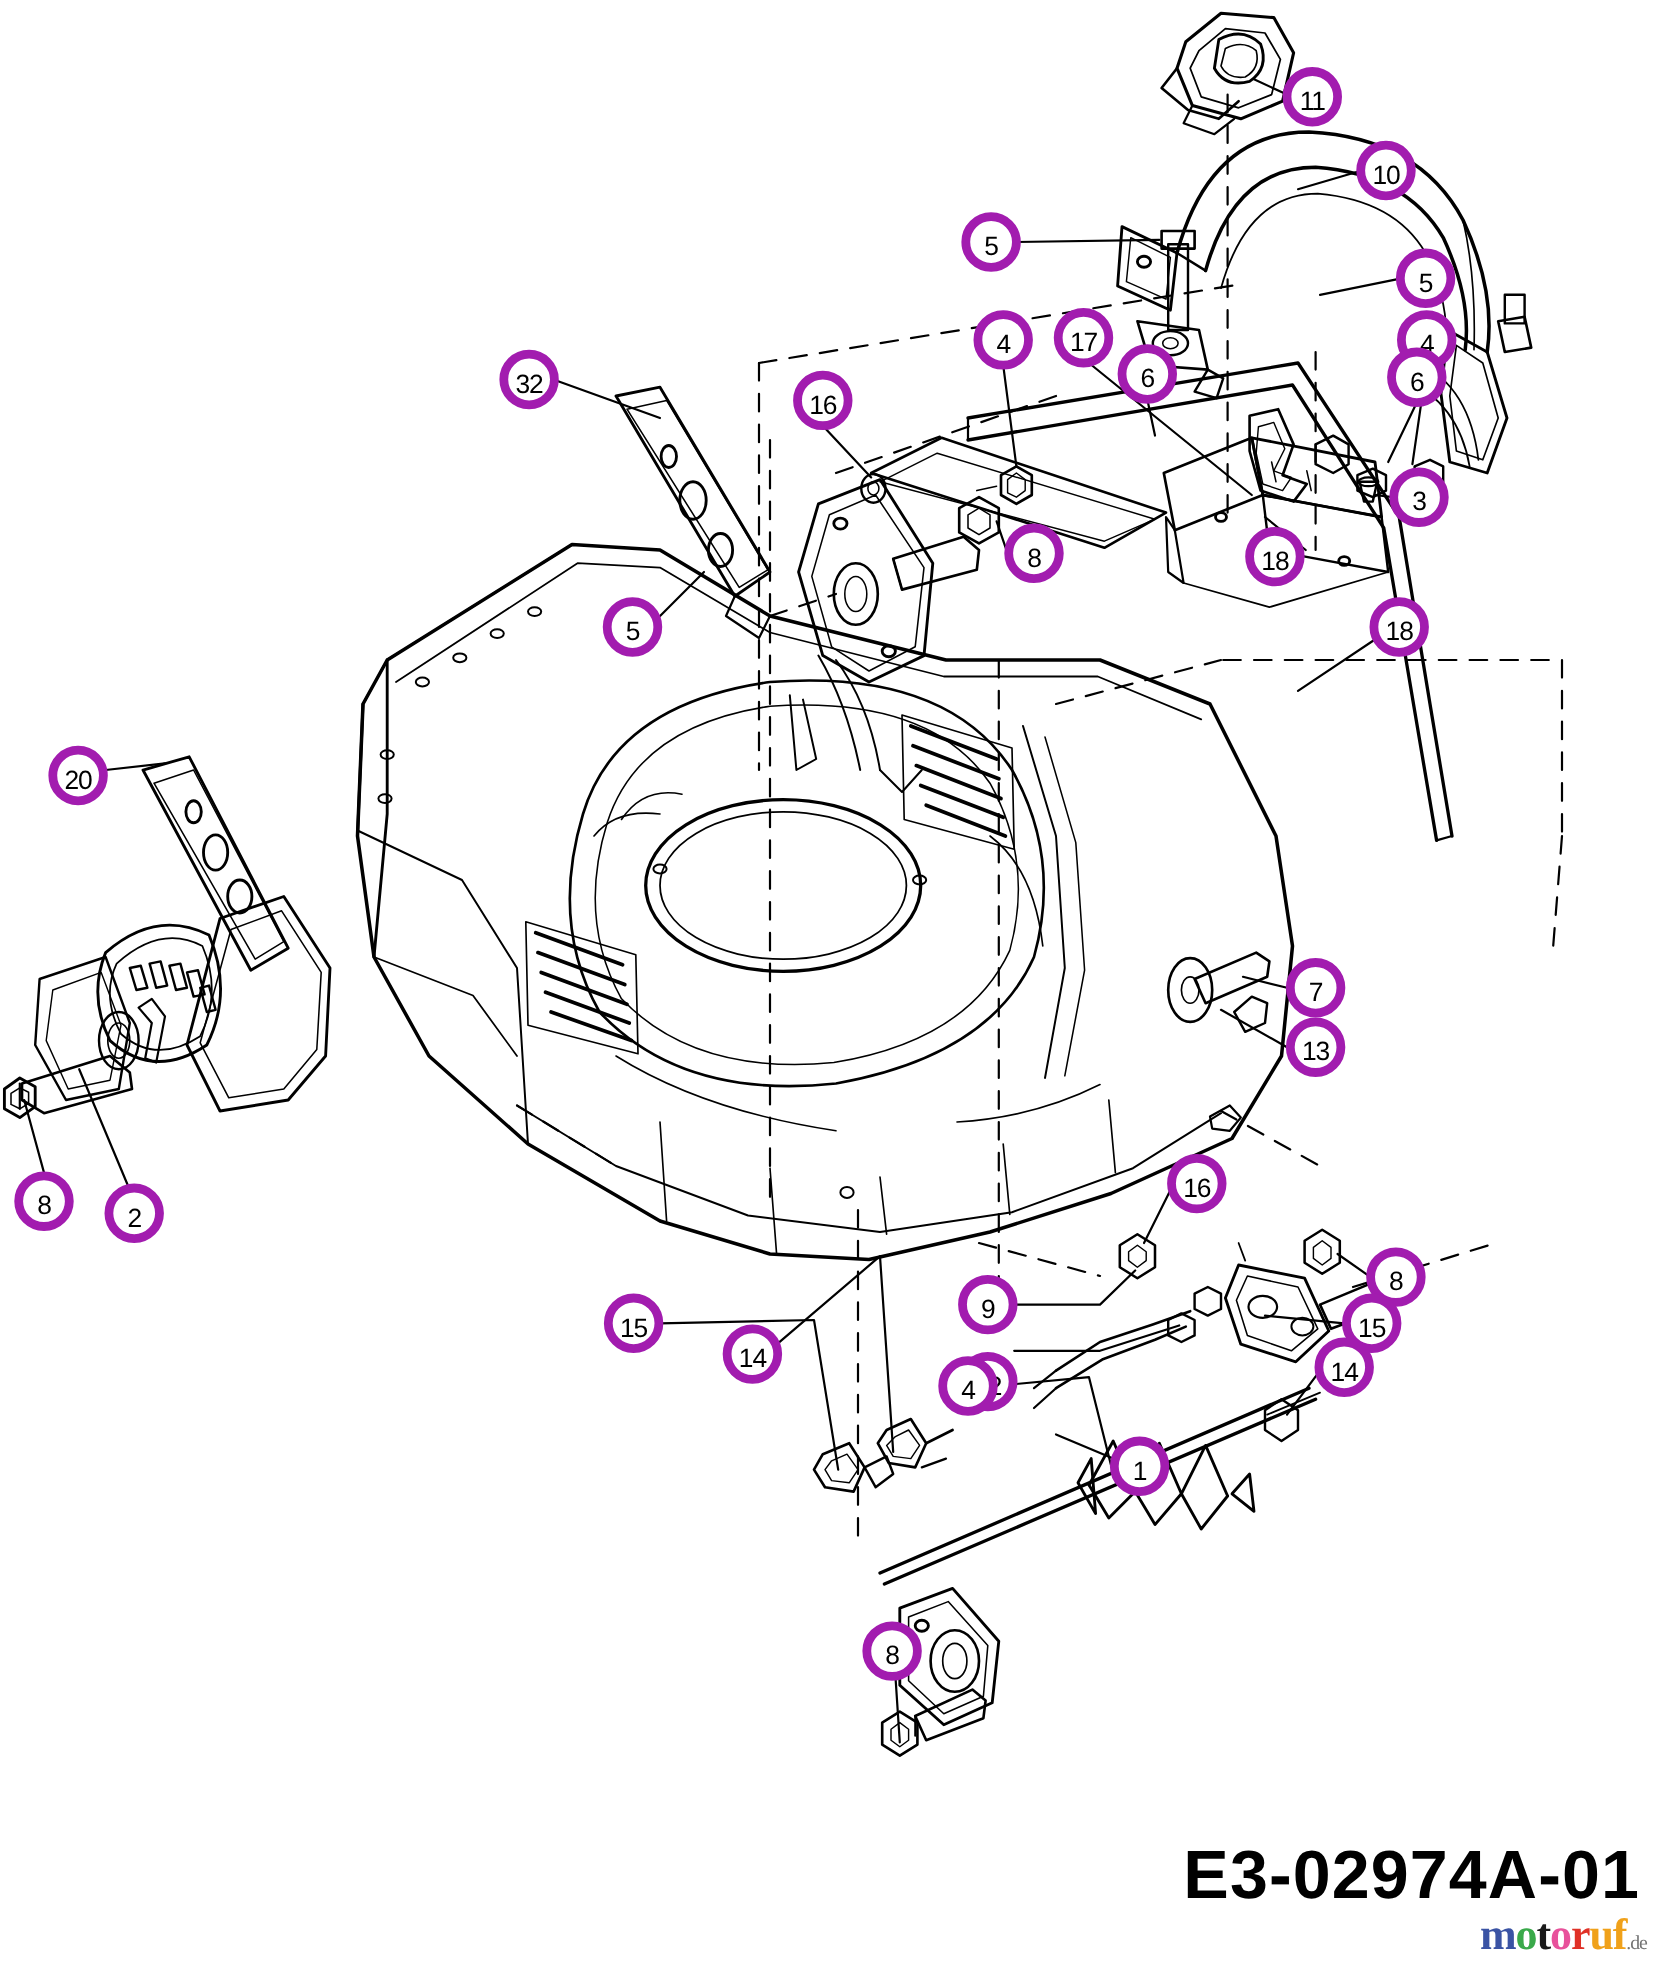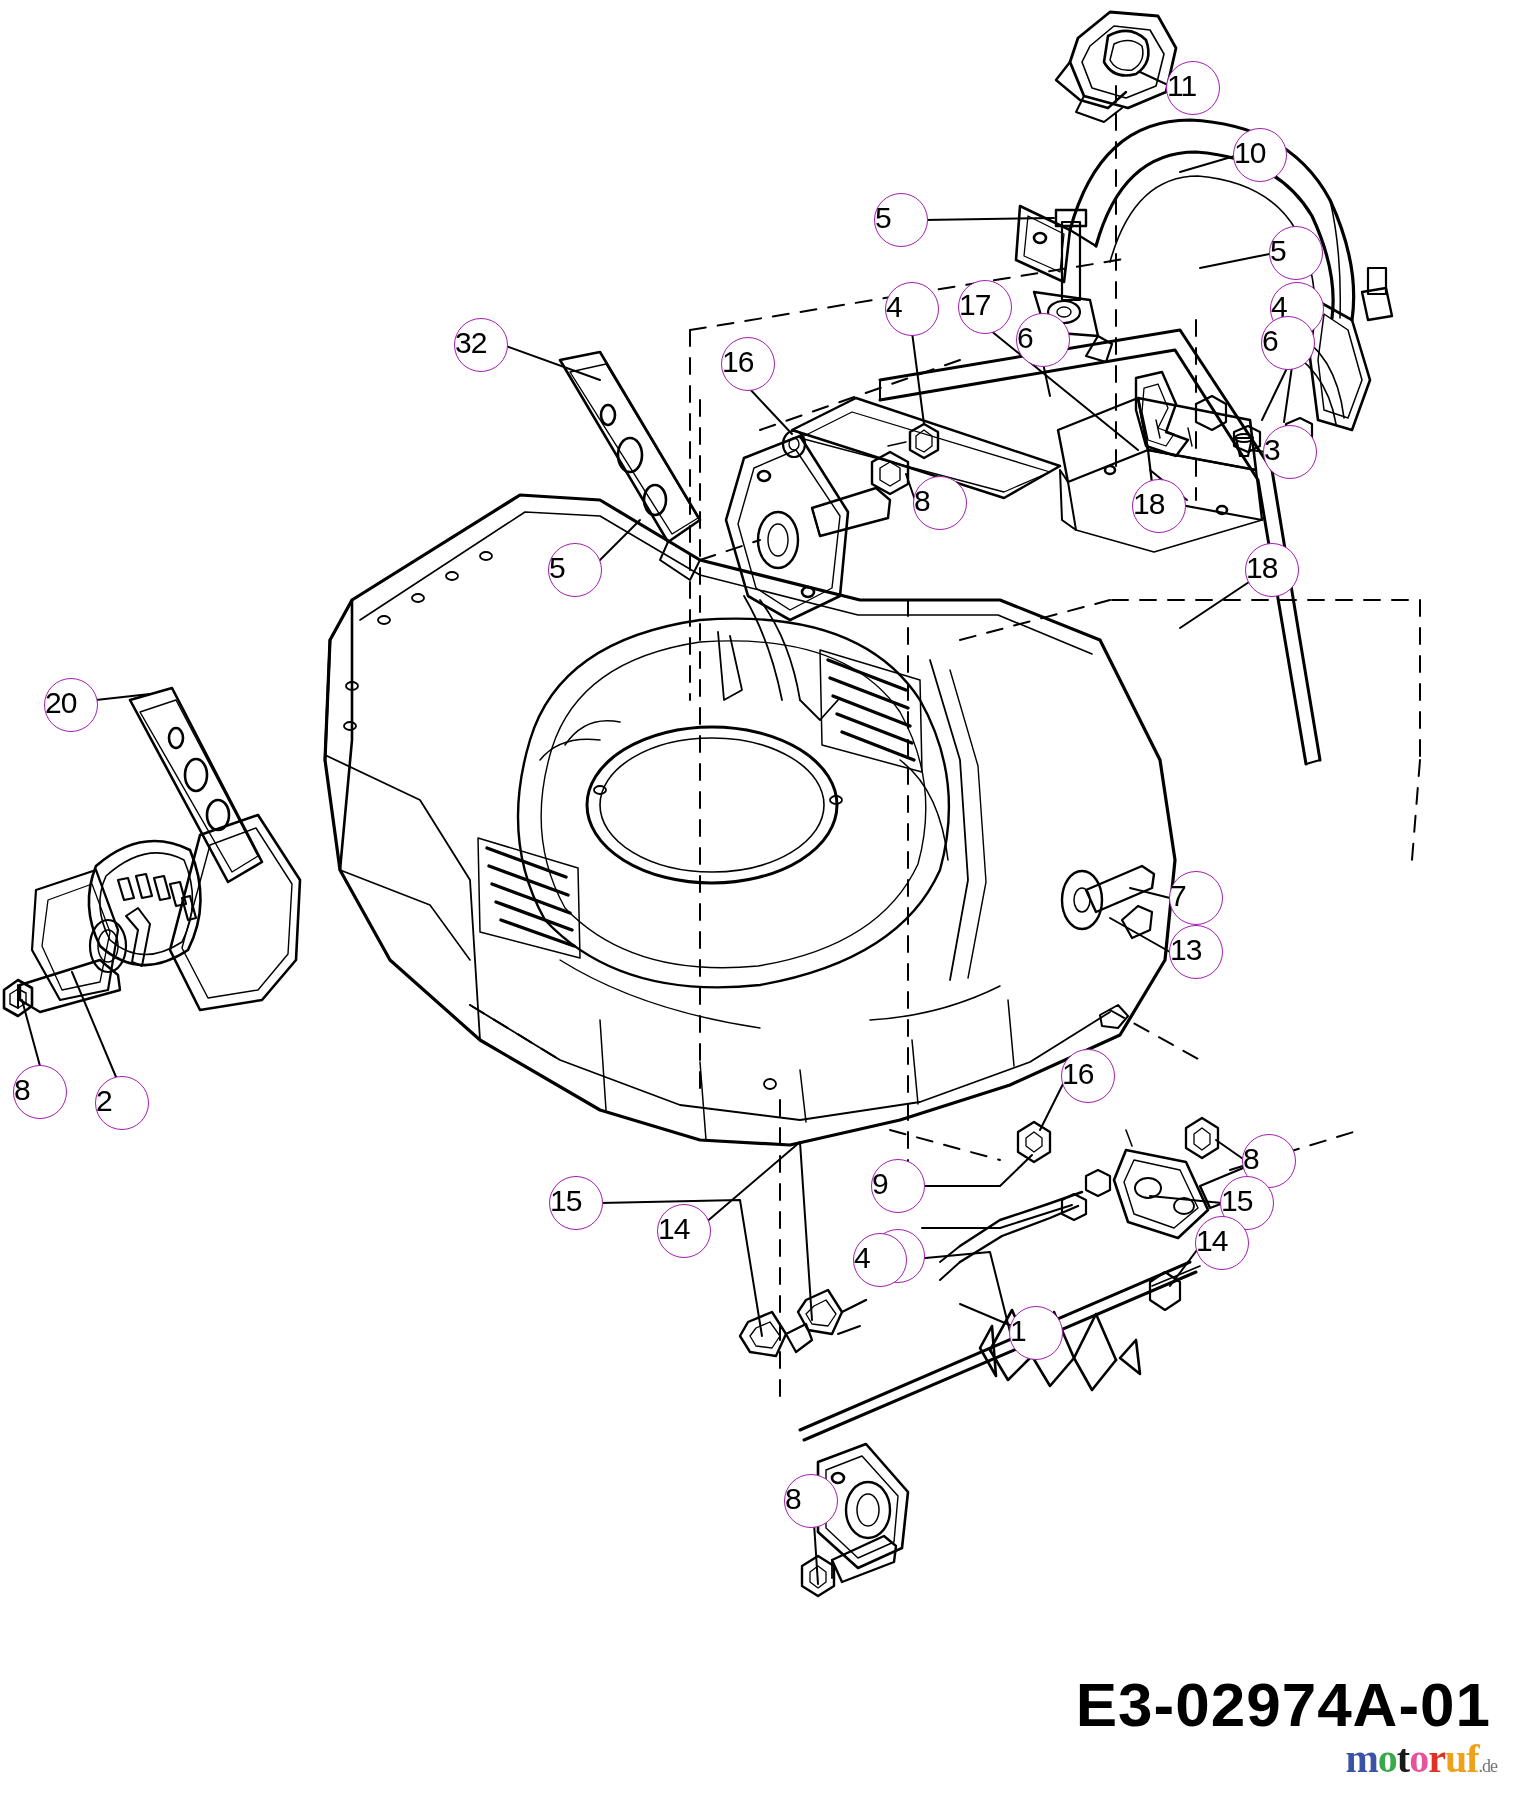--- a/index.html
+++ b/index.html
@@ -24,28 +24,28 @@
     top: 0;
     width: 1521px;
     height: 1800px;
   }
   .callout {
     position: absolute;
     width: 54px;
     height: 54px;
     margin-left: -27px;
     margin-top: -27px;
-    border: 1px solid #a21caf;
+    border: 8px solid #a21caf;
     border-radius: 50%;
     background: #ffffff;
     color: #000;
     font-family: "Liberation Sans", sans-serif;
-    font-size: 30px;
+    font-size: 24px;
     line-height: 48px;
-    text-align: left;
+    text-align: center;
     letter-spacing: -1px;
     box-sizing: border-box;
     z-index: 5;
     user-select: none;
   }
   .drawing-number {
     position: absolute;
     right: 30px;
     bottom: 60px;
     font-family: "Liberation Sans", sans-serif;

